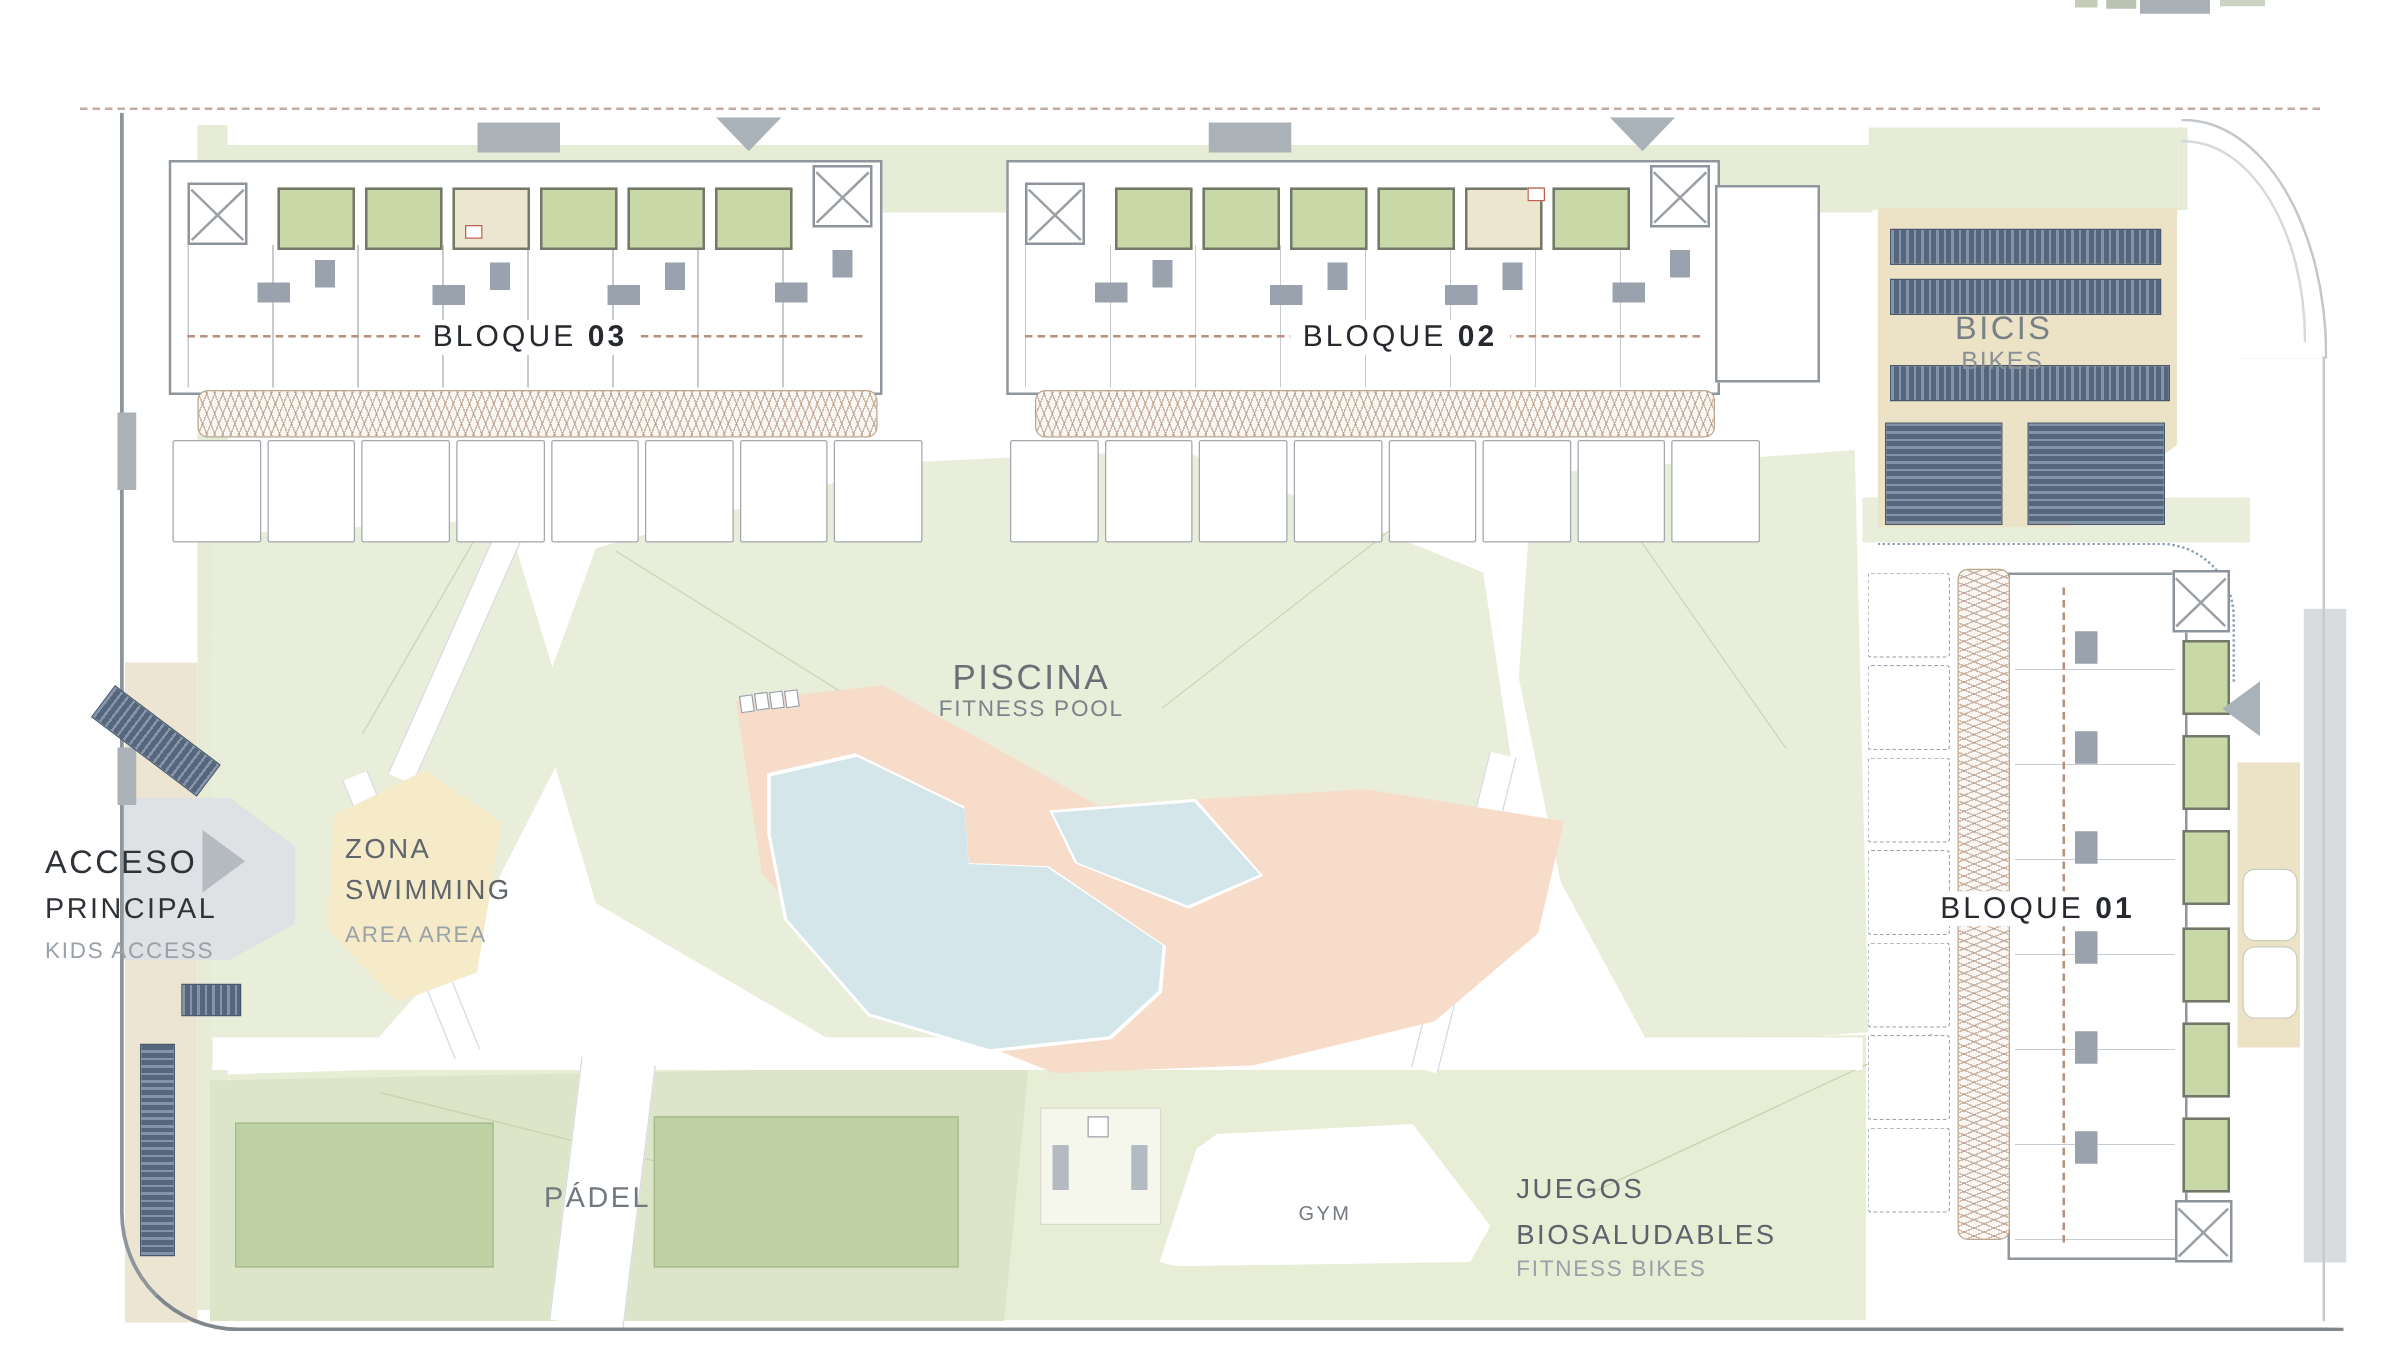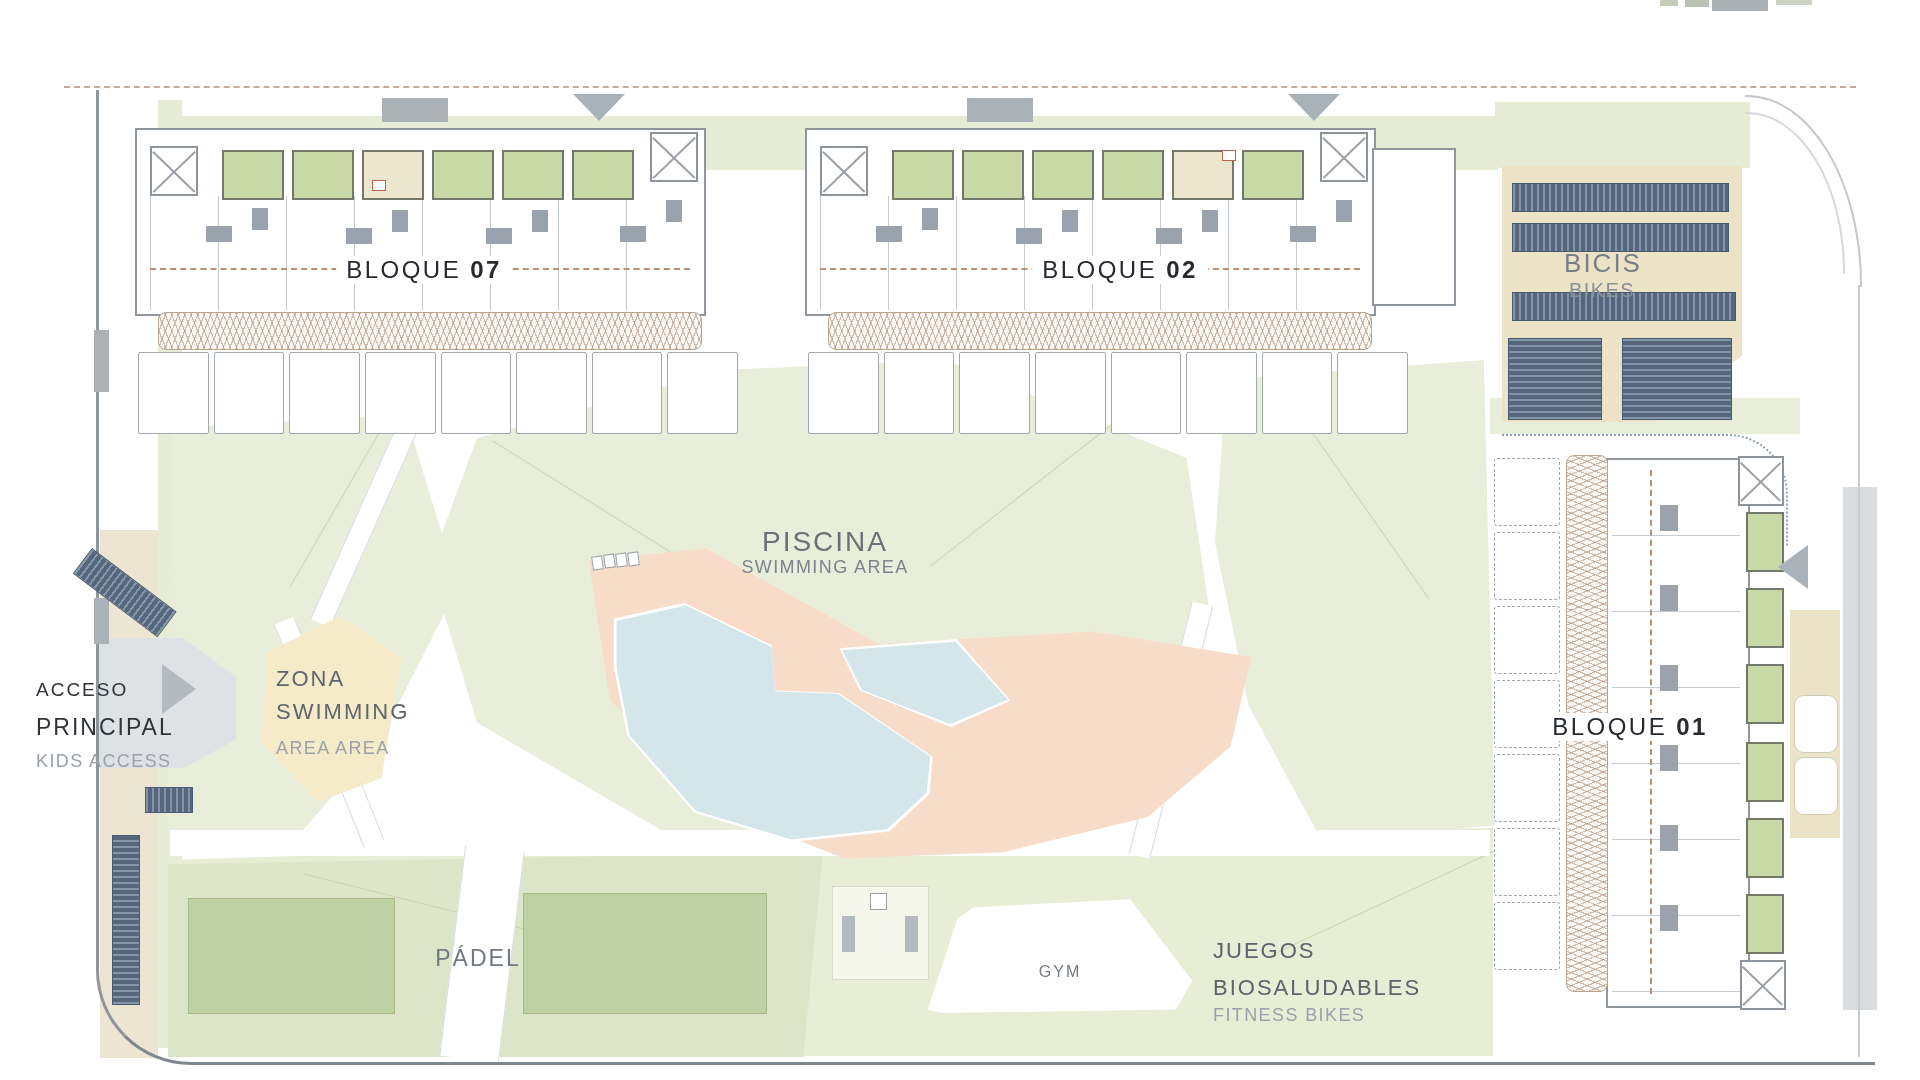--- a/index.html
+++ b/index.html
@@ -140,21 +140,21 @@
   <div class="abs gunit" style="left:206px;top:226px;width:26px;height:16px;"></div>
   <div class="abs gunit" style="left:346px;top:228px;width:26px;height:16px;"></div>
   <div class="abs gunit" style="left:486px;top:228px;width:26px;height:16px;"></div>
   <div class="abs gunit" style="left:620px;top:226px;width:26px;height:16px;"></div>
   <div class="abs gunit" style="left:252px;top:208px;width:16px;height:22px;"></div>
   <div class="abs gunit" style="left:392px;top:210px;width:16px;height:22px;"></div>
   <div class="abs gunit" style="left:532px;top:210px;width:16px;height:22px;"></div>
   <div class="abs gunit" style="left:666px;top:200px;width:16px;height:22px;"></div>
   <div class="abs dash-brown" style="left:150px;top:268px;width:540px;height:0;"></div>
   <div class="lbl bloque-lbl" style="left:424px;top:270px;">
-    <span>BLOQUE</span><span class="num">07</span>
+    <span>BLOQUE</span><span class="num">03</span>
   </div>
   <div class="abs hatch-h" style="left:158px;top:312px;width:542px;height:36px;"></div>
   <div class="abs prow" style="left:138px;top:352px;width:600px;height:82px;">
     <div class="pbox"></div>
     <div class="pbox"></div>
     <div class="pbox"></div>
     <div class="pbox"></div>
     <div class="pbox"></div>
     <div class="pbox"></div>
     <div class="pbox"></div>
@@ -242,34 +242,34 @@
 
   <div class="abs" style="left:1843px;top:487px;width:34px;height:523px;background:#d9dcde;z-index:3;"></div>
   <div class="abs" style="left:1790px;top:610px;width:50px;height:228px;background:var(--tan);z-index:3;"></div>
   <div class="abs" style="left:1794px;top:695px;width:42px;height:56px;background:#fff;border:1px solid #ccceba;border-radius:10px;z-index:4;"></div>
   <div class="abs" style="left:1794px;top:757px;width:42px;height:56px;background:#fff;border:1px solid #ccceba;border-radius:10px;z-index:4;"></div>
 
   <div class="lbl t-med" style="left:825px;top:542px;color:#6a7076;">
     <span>PISCINA</span>
   </div>
   <div class="lbl t-sub" style="left:825px;top:567px;color:#7d838a;">
-    <span>SWIMMING AREA</span>
+    <span>FITNESS POOL</span>
   </div>
 
   <div class="lbl la" style="left:276px;top:679px;font-size:22px;color:#5f656c;">
     <span>ZONA</span>
   </div>
   <div class="lbl la" style="left:276px;top:712px;font-size:22px;color:#5f656c;">
     <span>SWIMMING</span>
   </div>
   <div class="lbl la t-sub" style="left:276px;top:748px;">
     <span>AREA AREA</span>
   </div>
 
-  <div class="lbl la" style="left:36px;top:690px;font-size:19px;color:#2f3338;">
+  <div class="lbl la" style="left:36px;top:690px;font-size:26px;color:#2f3338;">
     <span>ACCESO</span>
   </div>
   <div class="lbl la" style="left:36px;top:727px;font-size:23px;color:#2f3338;">
     <span>PRINCIPAL</span>
   </div>
   <div class="lbl la t-sub" style="left:36px;top:761px;">
     <span>KIDS ACCESS</span>
   </div>
 
   <div class="lbl" style="left:478px;top:958px;font-size:23px;color:#717880;">

